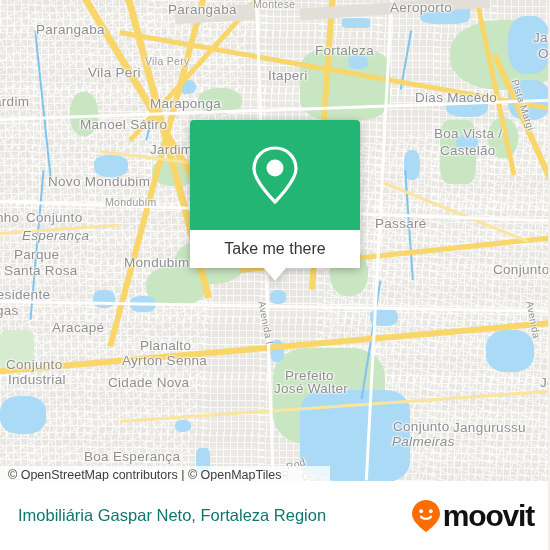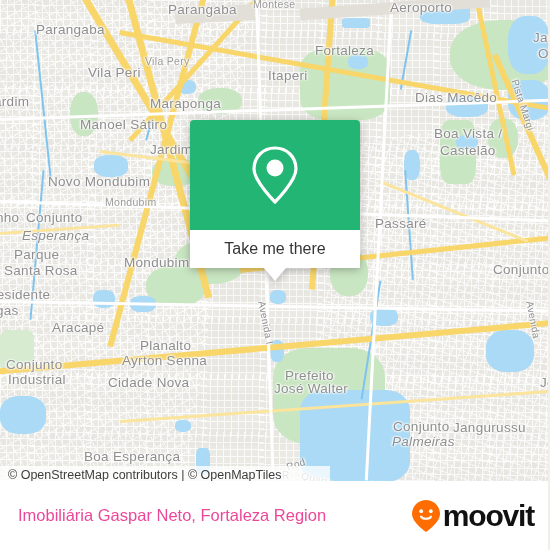--- a/index.html
+++ b/index.html
@@ -102,21 +102,21 @@
   
   #footer {
     position: absolute; left: 0; top: 481px; width: 550px; height: 69px;
     background: #ffffff;
     display: flex; align-items: center; justify-content: space-between;
     padding: 0 16px 0 18px;
     overflow: hidden;
   }
   #footer-title {
     position: relative;
-    font-size: 16.5px; color: #ec4899; white-space: nowrap;
+    font-size: 16.5px; color: #0f766e; white-space: nowrap;
   }
   #brand { position: relative; display: flex; align-items: center; gap: 2px; }
   #brand-wordmark {
     font-size: 30px; font-weight: bold; color: #111;
     letter-spacing: -1.2px; line-height: 1;
   }
 </style>
 </head>
 <body>
 

